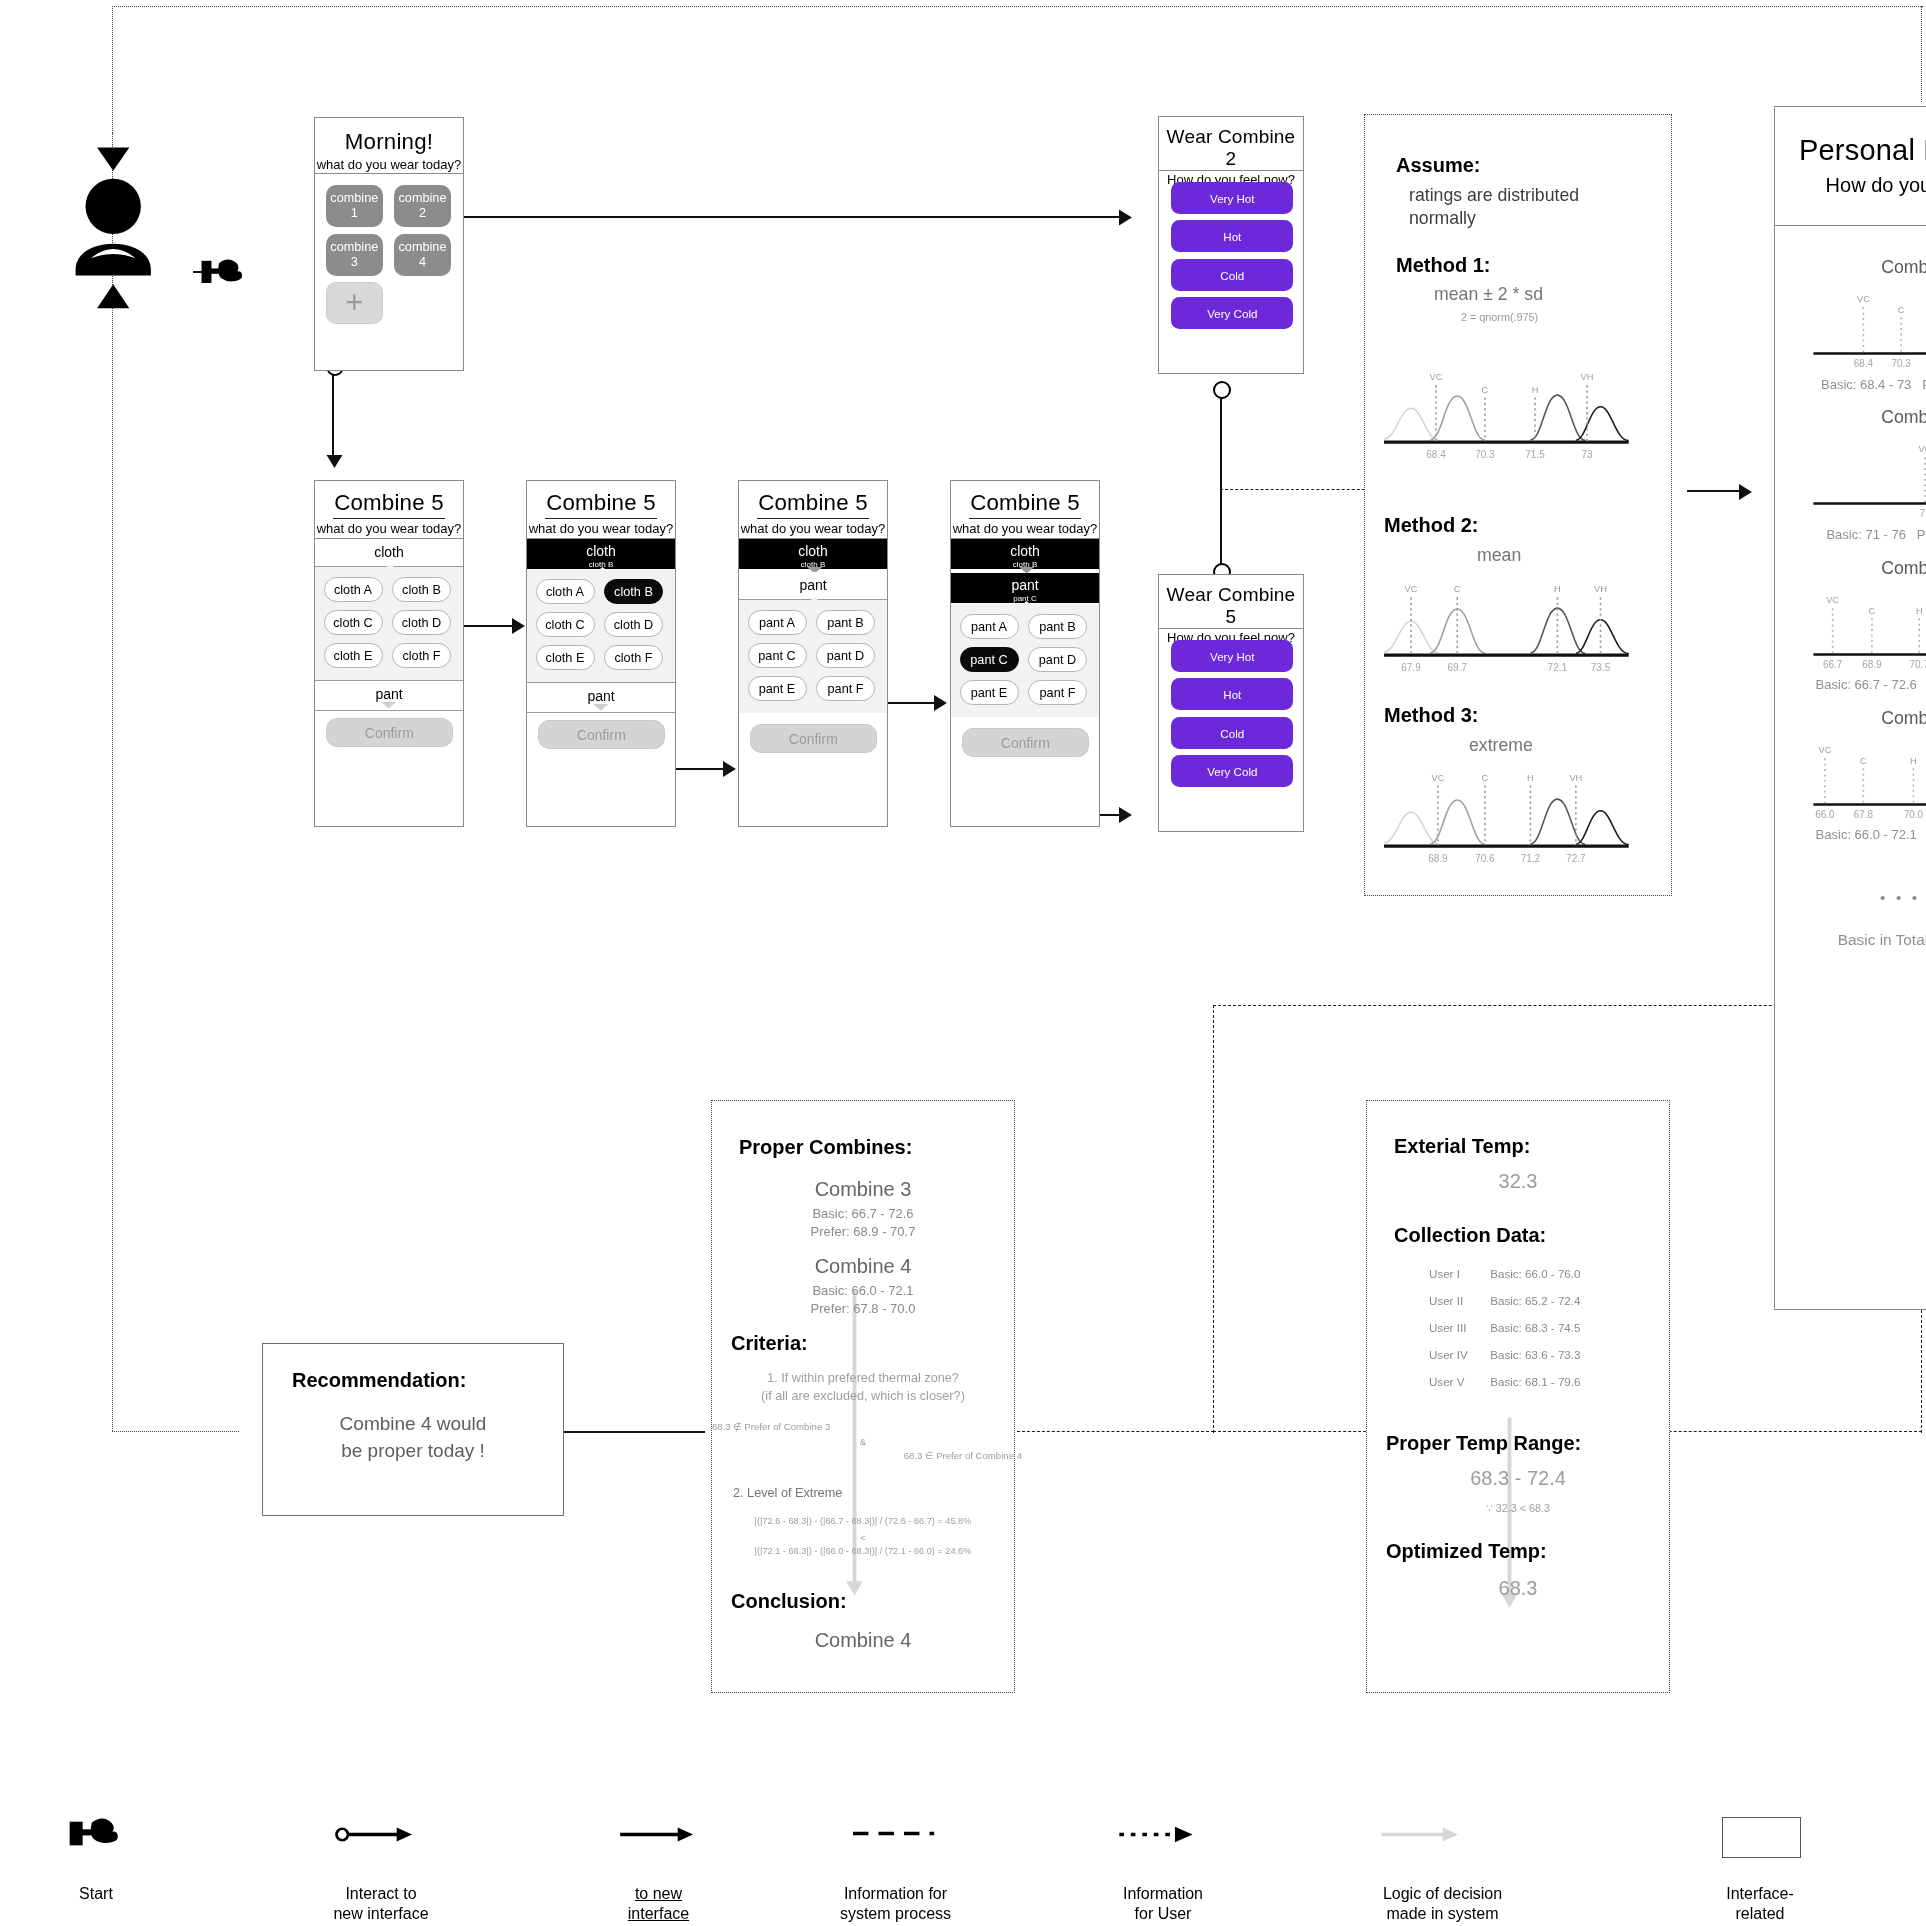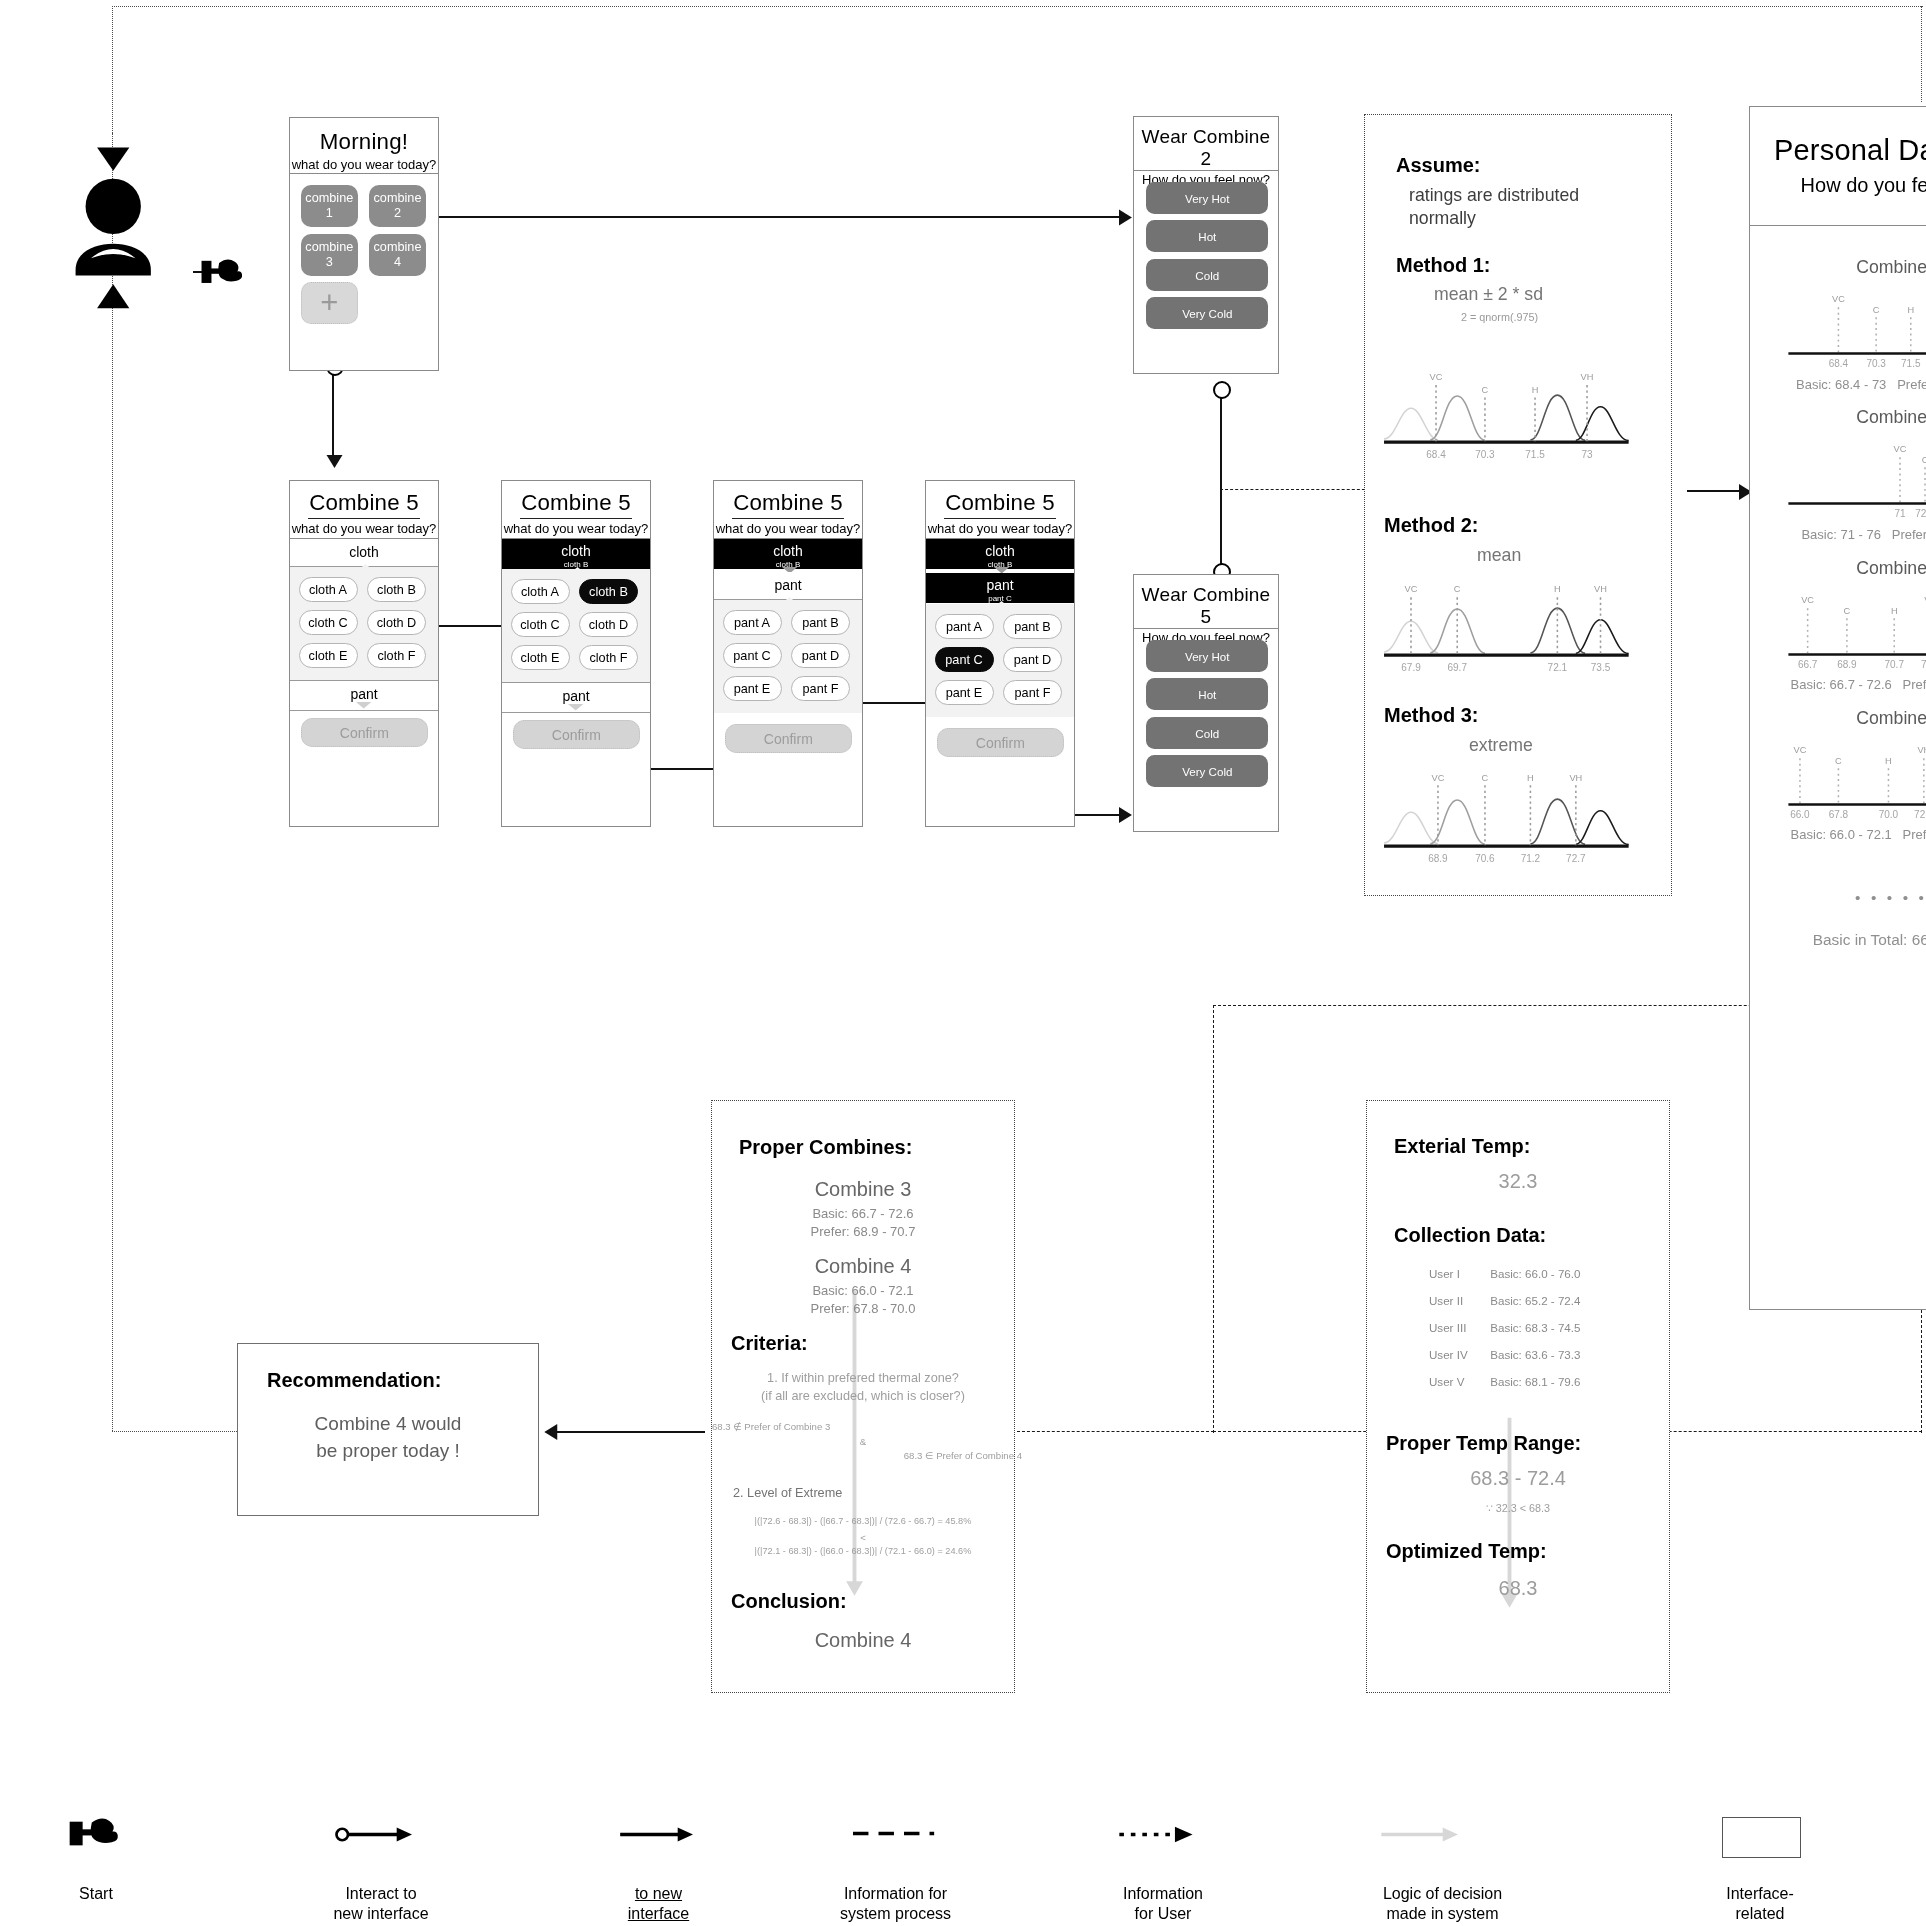--- a/index.html
+++ b/index.html
@@ -1,39 +1,39 @@
 <!DOCTYPE html>
 <html style="font-size:6.2px"><head>
 <meta charset="utf-8">
 <style>
   html,body{margin:0;padding:0;background:#fff;}
   body{font-family:"Liberation Sans",sans-serif;color:#000;}
   #root{position:relative;width:2157px;height:1965px;background:#fff;overflow:hidden;}
   .abs{position:absolute;}
-  .panel{position:absolute;background:#fff;border:0.8px solid #8a8a8a;box-sizing:border-box;}
+  .panel{position:absolute;background:#fff;border:0.8px solid #8a8a8a;box-sizing:border-box;margin-left:25px;}
   .dashbox{position:absolute;background:#fff;border:1.2px dotted #444;box-sizing:border-box;}
   .ph-head{text-align:center;border-bottom:0.8px solid #8a8a8a;box-sizing:border-box;}
   .ph-title{font-size:22.3px;font-weight:400;letter-spacing:0.2px;}
   .ph-sub{font-size:13px;font-weight:400;margin-top:2.3px;}
   .ul-title{display:inline-block;border-bottom:1.2px solid #222;padding:0 1.5px 1.5px 1.5px;}
   .combine-btn{background:#8c8c8c;color:#fff;border-radius:10px;display:flex;align-items:center;
      justify-content:center;text-align:center;font-size:12.7px;line-height:1.15;}
   .plus-btn{background:#d8d8d8;color:#9a9a9a;border-radius:10px;display:flex;align-items:center;
      justify-content:center;font-size:31px;border:0.8px dotted #bdbdbd;box-sizing:border-box;}
   .sel-bar{text-align:center;box-sizing:border-box;border-bottom:0.8px solid #9a9a9a;background:#fff;}
   .sel-bar.active{background:#000;color:#fff;border-bottom:none;}
   .sel-bar .lbl{font-size:14px;}
   .sel-bar .val{font-size:8px;margin-top:0.8px;}
   .optpane{background:#f2f2f2;box-sizing:border-box;}
   .pill{border:0.8px solid #b5b5b5;border-radius:385px;background:#fff;display:flex;align-items:center;
      justify-content:center;font-size:12.7px;color:#000;box-sizing:border-box;}
   .pill.on{background:#0a0a0a;color:#fff;border-color:#0a0a0a;}
   .confirm{background:#d4d4d4;color:#9c9c9c;border:0.8px dotted #bdbdbd;border-radius:11.6px;
      display:flex;align-items:center;justify-content:center;font-size:14px;box-sizing:border-box;}
-  .feel-btn{background:#737373;color:#fff;border-radius:8.5px;display:flex;align-items:center;
+  .feel-btn{background:#6d28d9;color:#fff;border-radius:8.5px;display:flex;align-items:center;
      justify-content:center;font-size:11.6px;}
   .hd{font-size:20px;font-weight:bold;}
   .sub1{font-size:17.7px;color:#3d3d3d;}
   .sub2{font-size:15.4px;color:#8a8a8a;}
   .sub3{font-size:10.8px;color:#9a9a9a;}
   .tiny{font-size:9.6px;color:#9e9e9e;}
   .db-title{font-size:17.7px;color:#5a5a5a;text-align:center;}
   .db-range{font-size:13px;color:#8f8f8f;text-align:center;}
   .axis-lab{font-size:24px;fill:#9c9c9c;font-family:"Liberation Sans",sans-serif;}
   .axis-cat{font-size:26px;fill:#a5a5a5;font-family:"Liberation Sans",sans-serif;}

